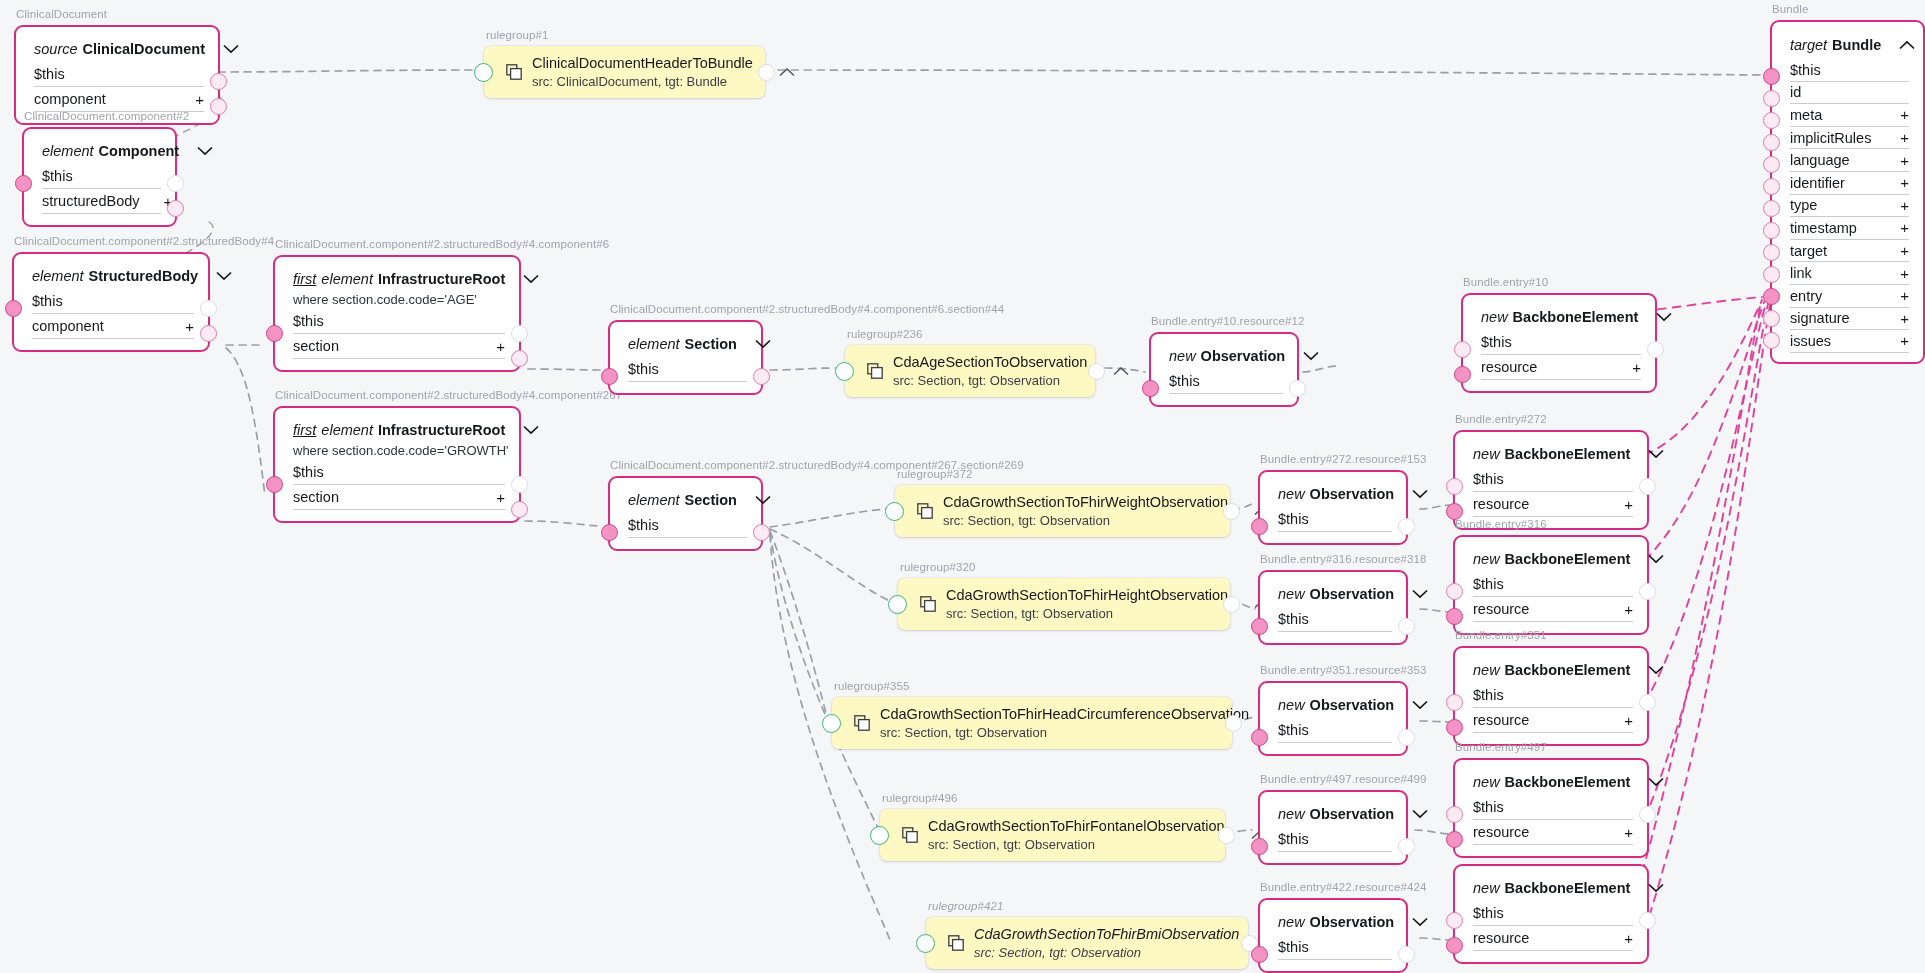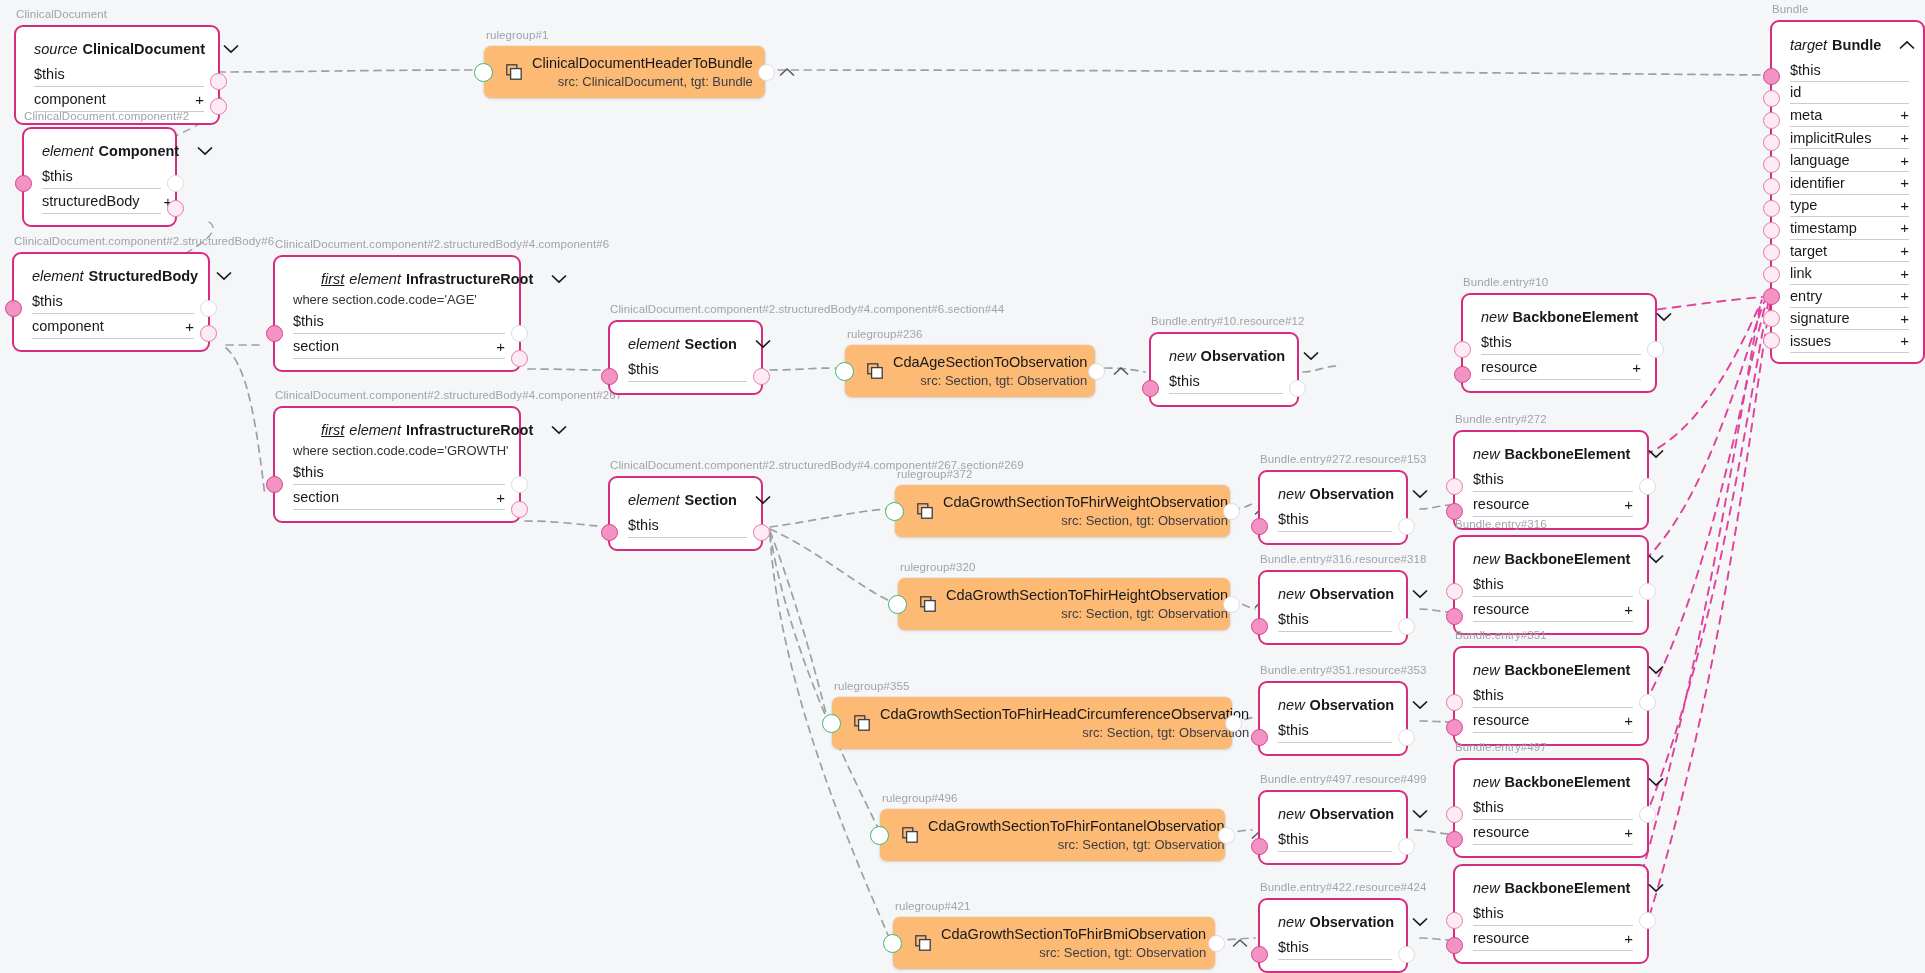--- a/index.html
+++ b/index.html
@@ -53,21 +53,21 @@
     padding: 0 13px 0 18px;
     height: 26px;
     white-space: nowrap;
   }
   .hdr .kw {
     font-style: italic;
     font-size: 14.5px;
     color: #17181c;
     margin-right: 5px;
   }
-  .hdr .kw.ul { text-decoration: underline; margin-left: 28px; }
+  .hdr .kw.ul { text-decoration: underline; }
   .hdr .nm {
     font-weight: bold;
     font-size: 14.5px;
     color: #17181c;
   }
   .hdr .chev {
     margin-left: auto;
     padding-left: 18px;
     display: flex;
     align-items: center;
@@ -109,30 +109,29 @@
     z-index: 5;
   }
   .port.filled { background: #f393c4; border-color: #d6418d; }
   .port.hollow { background: #ffffff; border-color: #d9dce2; }
   .port.green  { background: #ffffff; border-color: #3cb878; width: 19px; height: 19px;}
   .port.left  { left: -9px; }
   .port.right { right: -9px; }
 
   
   .rg {
-    background: #fdba74;
+    background: #fef9c3;
     border: none;
     border-radius: 7px;
     box-shadow: 0 1px 3px rgba(20,22,30,.14), 0 0 0 1px rgba(20,22,30,.04);
     display: flex;
     align-items: center;
     padding: 8px 10px 8px 34px;
     position: relative;
     min-height: 48px;
-    text-align: right;
   }
   .rg .rgicon {
     position: absolute;
     left: 22px;
     top: 50%;
     transform: translateY(-50%);
     width: 16px; height: 16px;
   }
   .rg .rgtext { margin-left: 14px; }
   .rg .rgtitle {
@@ -263,21 +262,21 @@
         <span class="fname">structuredBody</span>
         <span class="plus">+</span>
       </div>
       <span class="port left filled" style="top:46px;"></span>
       <span class="port right hollow" style="top:46px;"></span>
       <span class="port right" style="top:71px;"></span>
     </div>
   </div>
 
   <div class="node" style="left:12px; top:252px; width:150px;">
-    <div class="node-label">ClinicalDocument.component#2.structuredBody#6</div>
+    <div class="node-label">ClinicalDocument.component#2.structuredBody#4</div>
     <div class="card struct" style="width:198px;">
       <div class="hdr">
         <span class="kw">element</span>
         <span class="nm">StructuredBody</span>
         <span class="chev">
           <svg width="16" height="10" viewBox="0 0 16 10">
               <path d="M1 1.5 L8 8 L15 1.5" fill="none" stroke="#17181c" stroke-width="1.7"></path>
             </svg>
         </span>
       </div>
@@ -519,21 +518,21 @@
       <span class="rgchev">
         <svg width="16" height="10" viewBox="0 0 16 10">
             <path d="M1 8.5 L8 2 L15 8.5" fill="none" stroke="#54585f" stroke-width="1.6"></path>
           </svg>
       </span>
       <span class="port left green"></span>
       <span class="port right hollow"></span>
     </div>
   </div>
 
-  <div class="node" style="left:893px; top:917px; width:322px;">
+  <div class="node" style="left:926px; top:917px; width:322px;font-style:italic;">
     <div class="node-label">rulegroup#421</div>
     <div class="rg">
       <span class="rgicon">
         <svg width="16" height="16" viewBox="0 0 16 16">
             <rect x="0.8" y="0.8" width="10" height="10" fill="none" stroke="#3a3d45" stroke-width="1.3"></rect>
             <rect x="4.6" y="4.6" width="10.6" height="10.6" fill="#fff" stroke="#3a3d45" stroke-width="1.3"></rect>
           </svg>
       </span>
       <span class="rgtext">
         <span class="rgtitle">CdaGrowthSectionToFhirBmiObservation</span><br>

